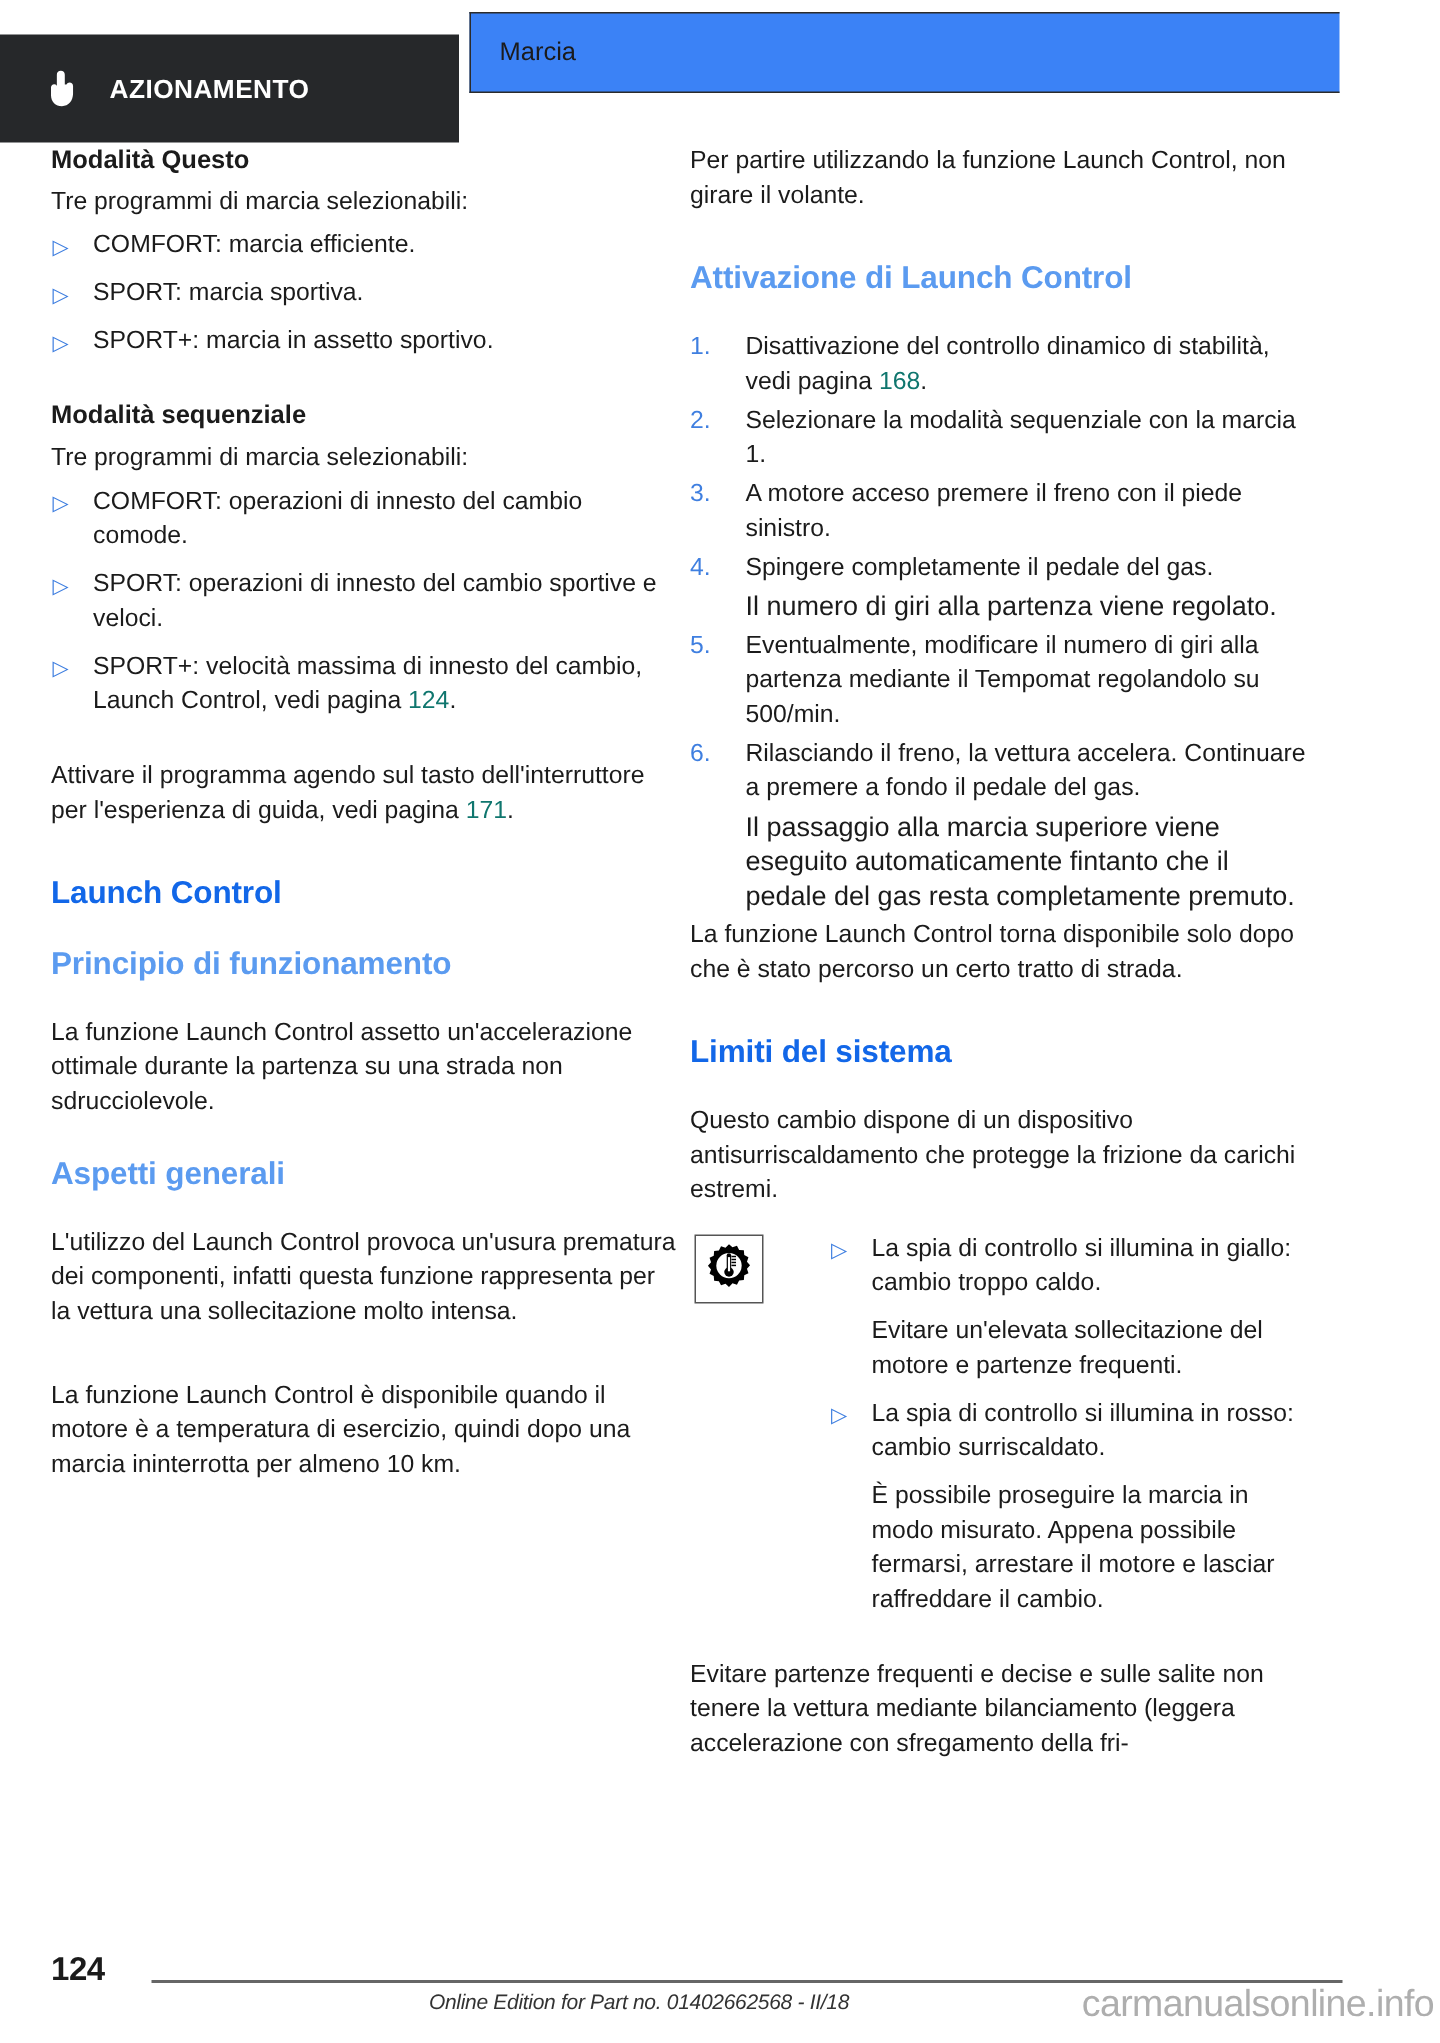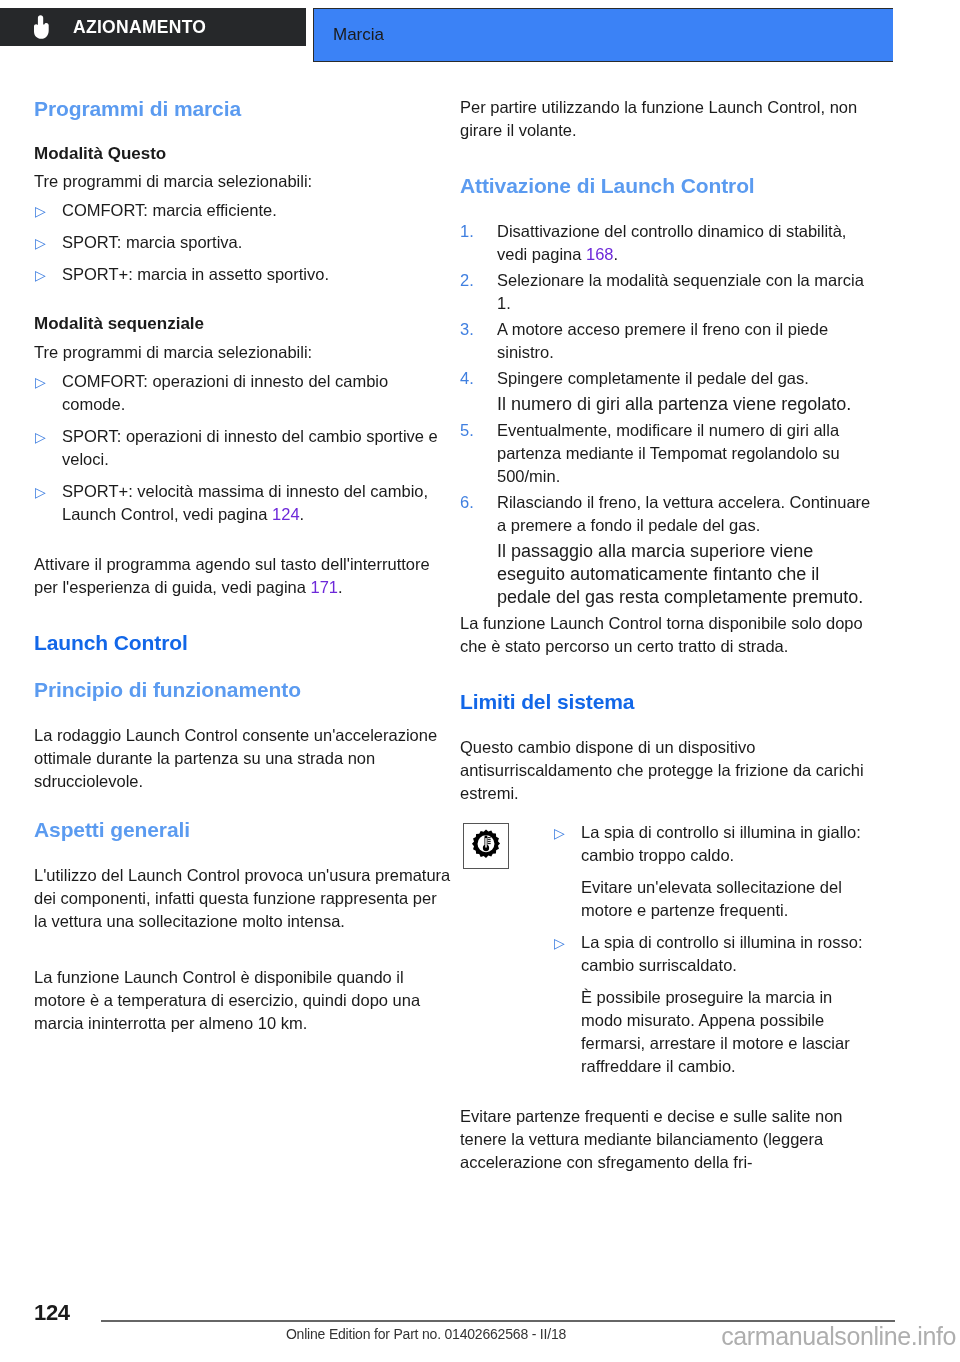--- a/index.html
+++ b/index.html
@@ -15,22 +15,22 @@
   }
 
   
   .header {
     position: absolute;
     top: 8px; left: 0;
     width: 960px; height: 56px;
   }
   .header-chip {
     position: absolute;
-    left: 0; top: 0;
-    width: 306px; height: 38px;
+    left: 0; top: 15px;
+    width: 306px; height: 72px;
     background: #26282a;
     display: flex;
     align-items: center;
     padding-left: 30px;
   }
   .hand-icon { width: 24px; height: 28px; flex: 0 0 auto; }
   .chip-label {
     color: #ffffff;
     font-size: 17.5px;
     font-weight: bold;
@@ -81,21 +81,21 @@
   p.body {
     font-size: 16.5px;
     line-height: 23px;
     margin: 0 0 6px 0;
     color: #1b1b1b;
   }
   .gap-s { height: 9px; }
   .gap-m { height: 18px; }
   .gap-l { height: 25px; }
 
-  .pg { color: #6d28d9; }
+  .pg { color: #0f766e; }
 
   
   ul.blist { list-style: none; margin: 0 0 0 0; padding: 0; }
   ul.blist > li {
     position: relative;
     padding-left: 28px;
     font-size: 16.5px;
     line-height: 23px;
     margin-bottom: 9px;
   }
@@ -169,20 +169,21 @@
     background: #666;
   }
   .foot-note {
     position: absolute;
     left: 0; top: 44px;
     width: 852px;
     text-align: center;
     font-size: 14px;
     color: #333;
     letter-spacing: -0.2px;
+    font-style: italic;
   }
   .watermark {
     position: absolute;
     right: 4px; top: 40px;
     font-size: 25px;
     color: #aeaeae;
     letter-spacing: -0.4px;
     font-family: Liberation Sans, sans-serif;
   }
 </style>
@@ -200,21 +201,20 @@
   </div>
   <div class="header-crumb">
     <span class="crumb-label">Marcia</span>
   </div>
 </div>
 
 <div class="page">
 
   <div class="col col-left">
 
-    <h1 class="sec">Programmi di marcia</h1>
 
     <h2 class="sub">Modalità Questo</h2>
     <p class="body">Tre programmi di marcia selezionabili:</p>
     <ul class="blist">
       <li><span class="tri">▷</span><span>COMFORT: marcia efficiente.</span></li>
       <li><span class="tri">▷</span><span>SPORT: marcia sportiva.</span></li>
       <li><span class="tri">▷</span><span>SPORT+: marcia in assetto sportivo.</span></li>
     </ul>
 
     <div class="gap-m"></div>
@@ -229,21 +229,21 @@
 
     <div class="gap-m"></div>
 
     <p class="body"><span>Attivare il programma agendo sul tasto dell'interruttore per l'esperienza di guida, vedi pagina </span><span class="pg">171</span><span>.</span></p>
 
     <div class="gap-l"></div>
 
     <h1 class="sec dark">Launch Control</h1>
 
     <h1 class="sec">Principio di funzionamento</h1>
-    <p class="body">La rodaggio Launch Control consente un'accelerazione ottimale durante la partenza su una strada non sdrucciolevole.</p>
+    <p class="body">La funzione Launch Control assetto un'accelerazione ottimale durante la partenza su una strada non sdrucciolevole.</p>
 
     <div class="gap-m"></div>
 
     <h1 class="sec">Aspetti generali</h1>
     <p class="body">L'utilizzo del Launch Control provoca un'usura prematura dei componenti, infatti questa funzione rappresenta per la vettura una sollecitazione molto intensa.</p>
     <div class="gap-s"></div>
 
     <div class="gap-m"></div>
 
     <p class="body">La funzione Launch Control è disponibile quando il motore è a temperatura di esercizio, quindi dopo una marcia ininterrotta per almeno 10 km.</p>

